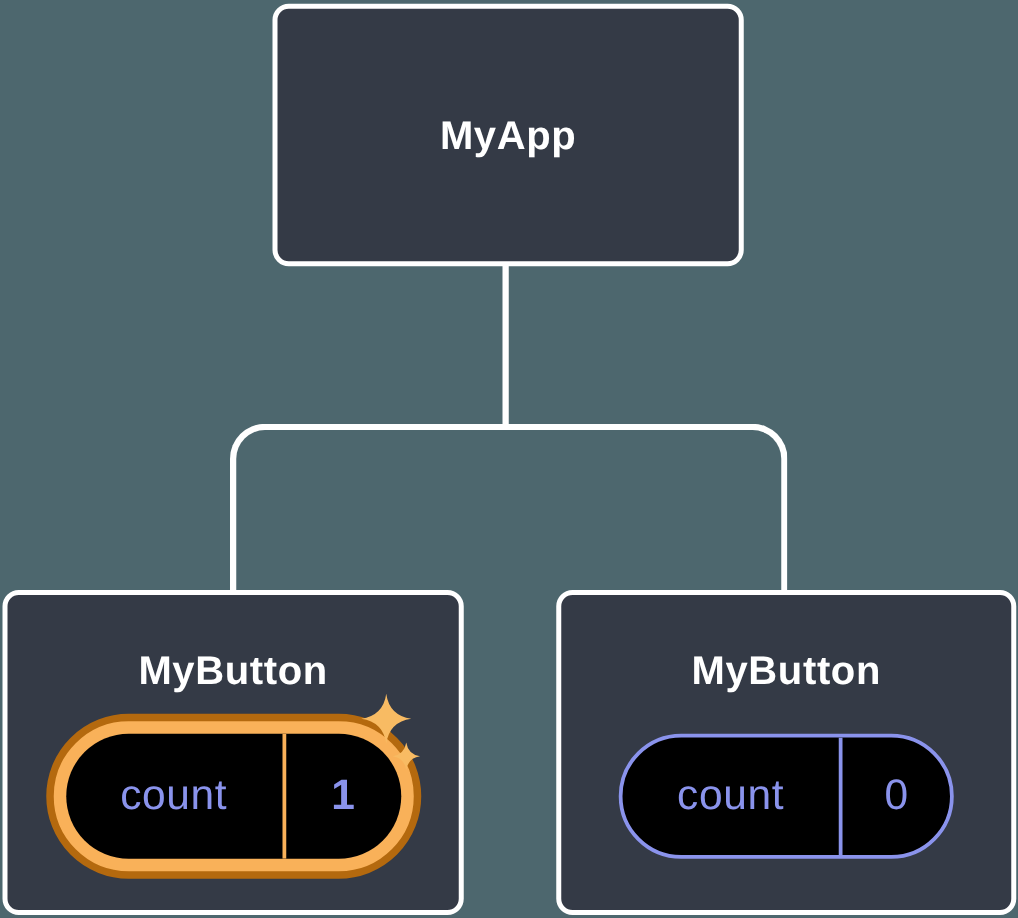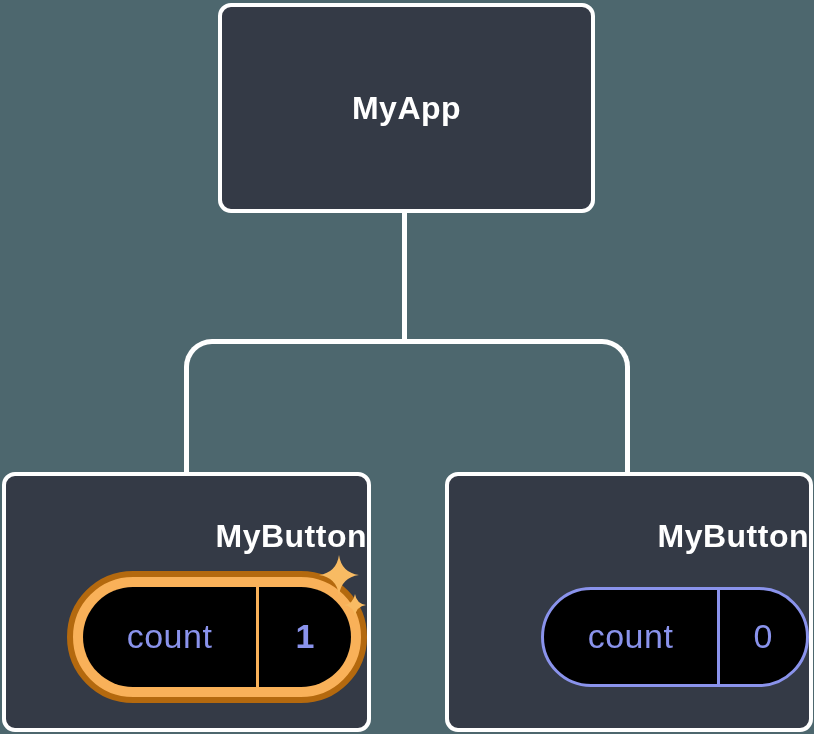--- a/index.html
+++ b/index.html
@@ -27,21 +27,21 @@
   .node-root {
     left: 218px; top: 3px;
     width: 377px; height: 210px;
     display: flex;
     align-items: center;
     justify-content: center;
   }
   .node-child {
     display: flex;
     flex-direction: column;
-    align-items: flex-end;
+    align-items: center;
     padding-top: 42px;
   }
   .node-child-left  { left: 2px;   top: 472px; width: 369px; height: 260px; }
   .node-child-right { left: 445px; top: 472px; width: 368px; height: 260px; }
 
   .node-title {
     color: #FFFFFF;
     font-size: 32px;
     font-weight: 600;
     letter-spacing: 0.5px;

